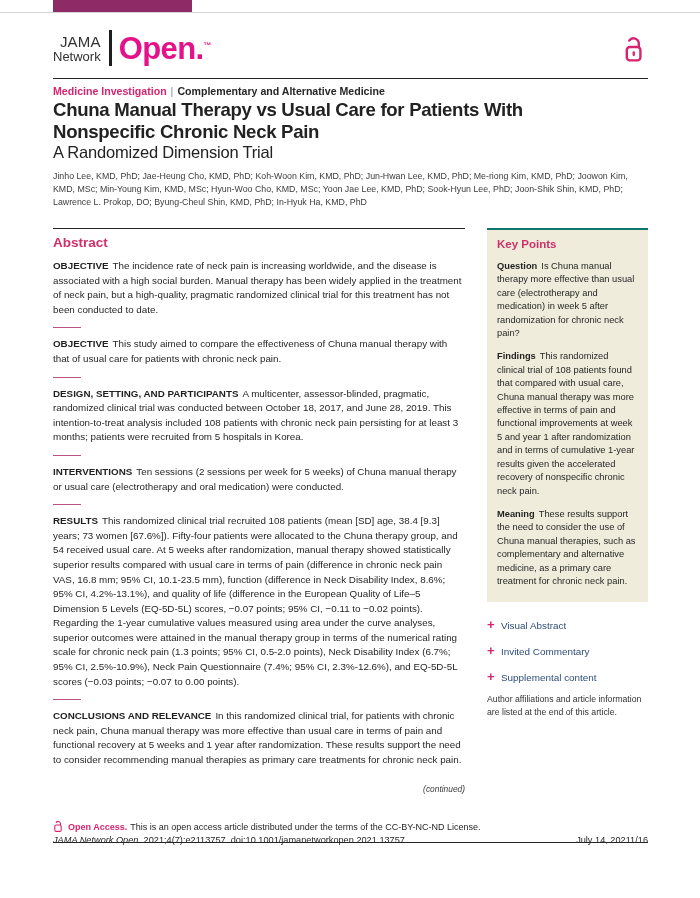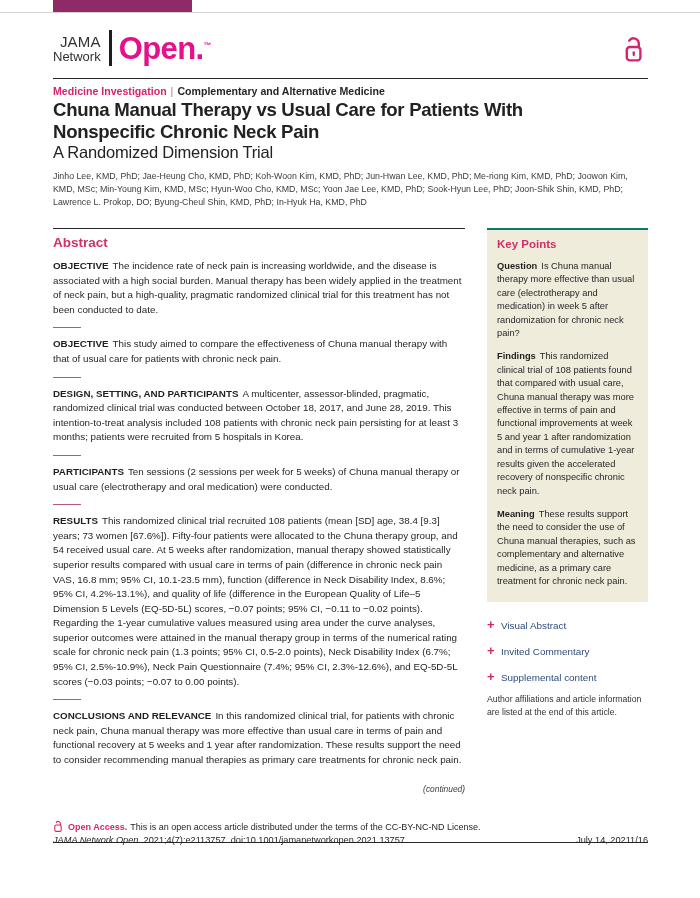--- a/index.html
+++ b/index.html
@@ -99,21 +99,21 @@
 
   <section class="abstract-col">
     <h3 class="abs-heading">Abstract</h3>
 
     <p class="abs-section"><strong class="runin">OBJECTIVE</strong><span>The incidence rate of neck pain is increasing worldwide, and the disease is associated with a high social burden. Manual therapy has been widely applied in the treatment of neck pain, but a high-quality, pragmatic randomized clinical trial for this treatment has not been conducted to date.</span></p>
 
     <p class="abs-section"><strong class="runin">OBJECTIVE</strong><span>This study aimed to compare the effectiveness of Chuna manual therapy with that of usual care for patients with chronic neck pain.</span></p>
 
     <p class="abs-section"><strong class="runin">DESIGN, SETTING, AND PARTICIPANTS</strong><span>A multicenter, assessor-blinded, pragmatic, randomized clinical trial was conducted between October 18, 2017, and June 28, 2019. This intention-to-treat analysis included 108 patients with chronic neck pain persisting for at least 3 months; patients were recruited from 5 hospitals in Korea.</span></p>
 
-    <p class="abs-section"><strong class="runin">PARTICIPANTS</strong><span>Ten sessions (2 sessions per week for 5 weeks) of Chuna manual therapy or usual care (electrotherapy and oral medication) were conducted.</span></p>
+    <p class="abs-section"><strong class="runin">INTERVENTIONS</strong><span>Ten sessions (2 sessions per week for 5 weeks) of Chuna manual therapy or usual care (electrotherapy and oral medication) were conducted.</span></p>
 
 
     <p class="abs-section"><strong class="runin">RESULTS</strong><span>This randomized clinical trial recruited 108 patients (mean [SD] age, 38.4 [9.3] years; 73 women [67.6%]). Fifty-four patients were allocated to the Chuna therapy group, and 54 received usual care. At 5 weeks after randomization, manual therapy showed statistically superior results compared with usual care in terms of pain (difference in chronic neck pain VAS, 16.8 mm; 95% CI, 10.1-23.5 mm), function (difference in Neck Disability Index, 8.6%; 95% CI, 4.2%-13.1%), and quality of life (difference in the European Quality of Life–5 Dimension 5 Levels (EQ-5D-5L) scores, −0.07 points; 95% CI, −0.11 to −0.02 points). Regarding the 1-year cumulative values measured using area under the curve analyses, superior outcomes were attained in the manual therapy group in terms of the numerical rating scale for chronic neck pain (1.3 points; 95% CI, 0.5-2.0 points), Neck Disability Index (6.7%; 95% CI, 2.5%-10.9%), Neck Pain Questionnaire (7.4%; 95% CI, 2.3%-12.6%), and EQ-5D-5L scores (−0.03 points; −0.07 to 0.00 points).</span></p>
 
     <p class="abs-section"><strong class="runin">CONCLUSIONS AND RELEVANCE</strong><span>In this randomized clinical trial, for patients with chronic neck pain, Chuna manual therapy was more effective than usual care in terms of pain and functional recovery at 5 weeks and 1 year after randomization. These results support the need to consider recommending manual therapies as primary care treatments for chronic neck pain.</span></p>
 
     <p class="continued">(continued)</p>
   </section>
 
   <aside class="side-col">

